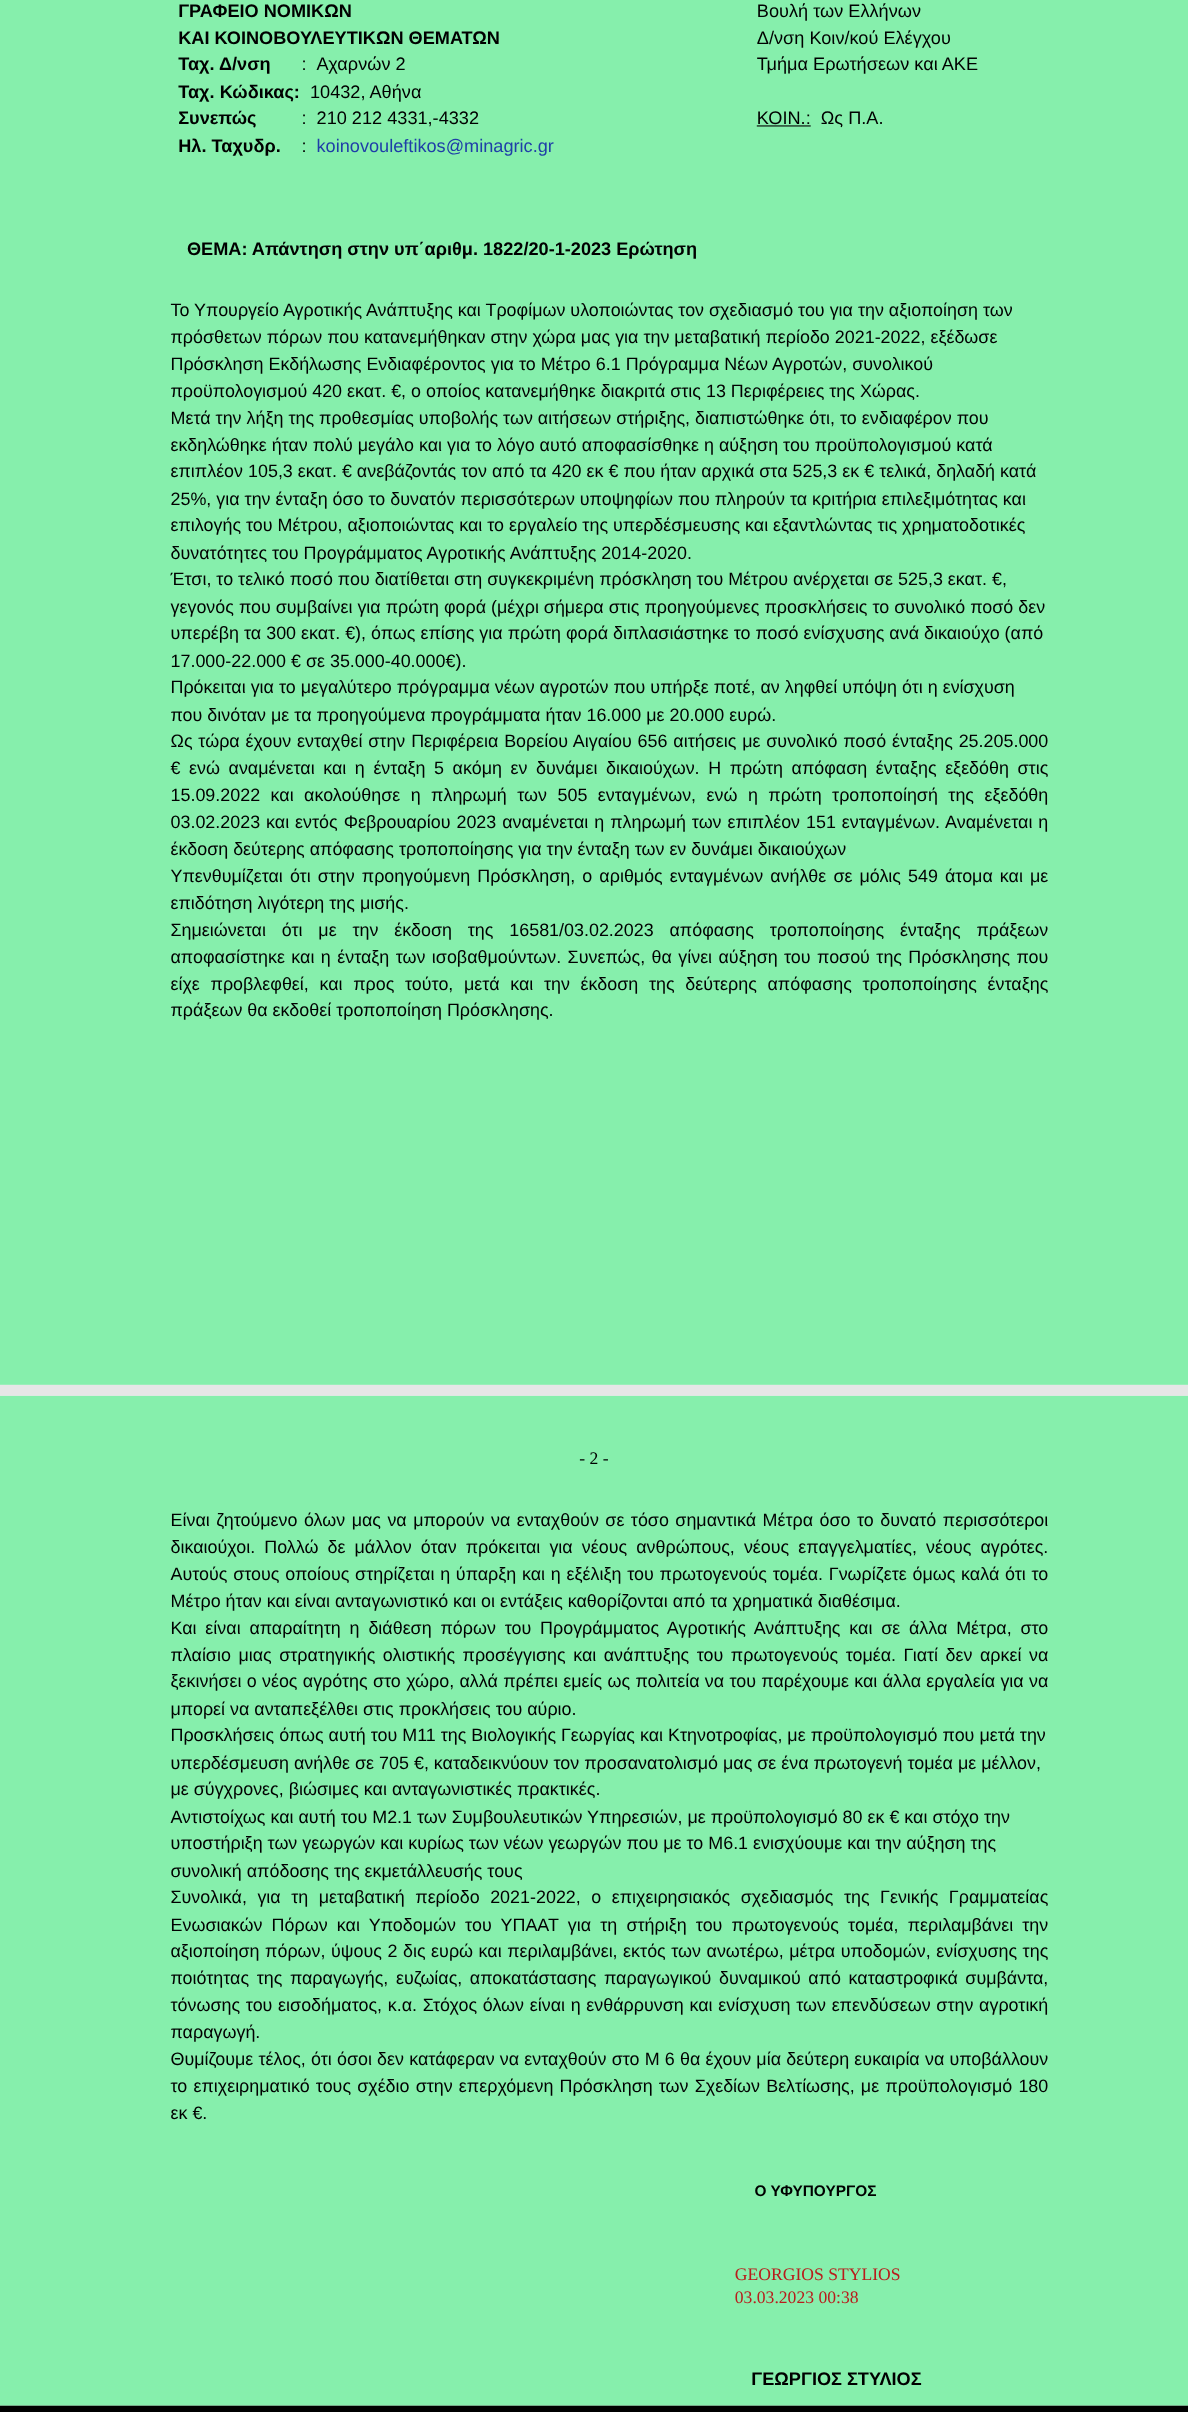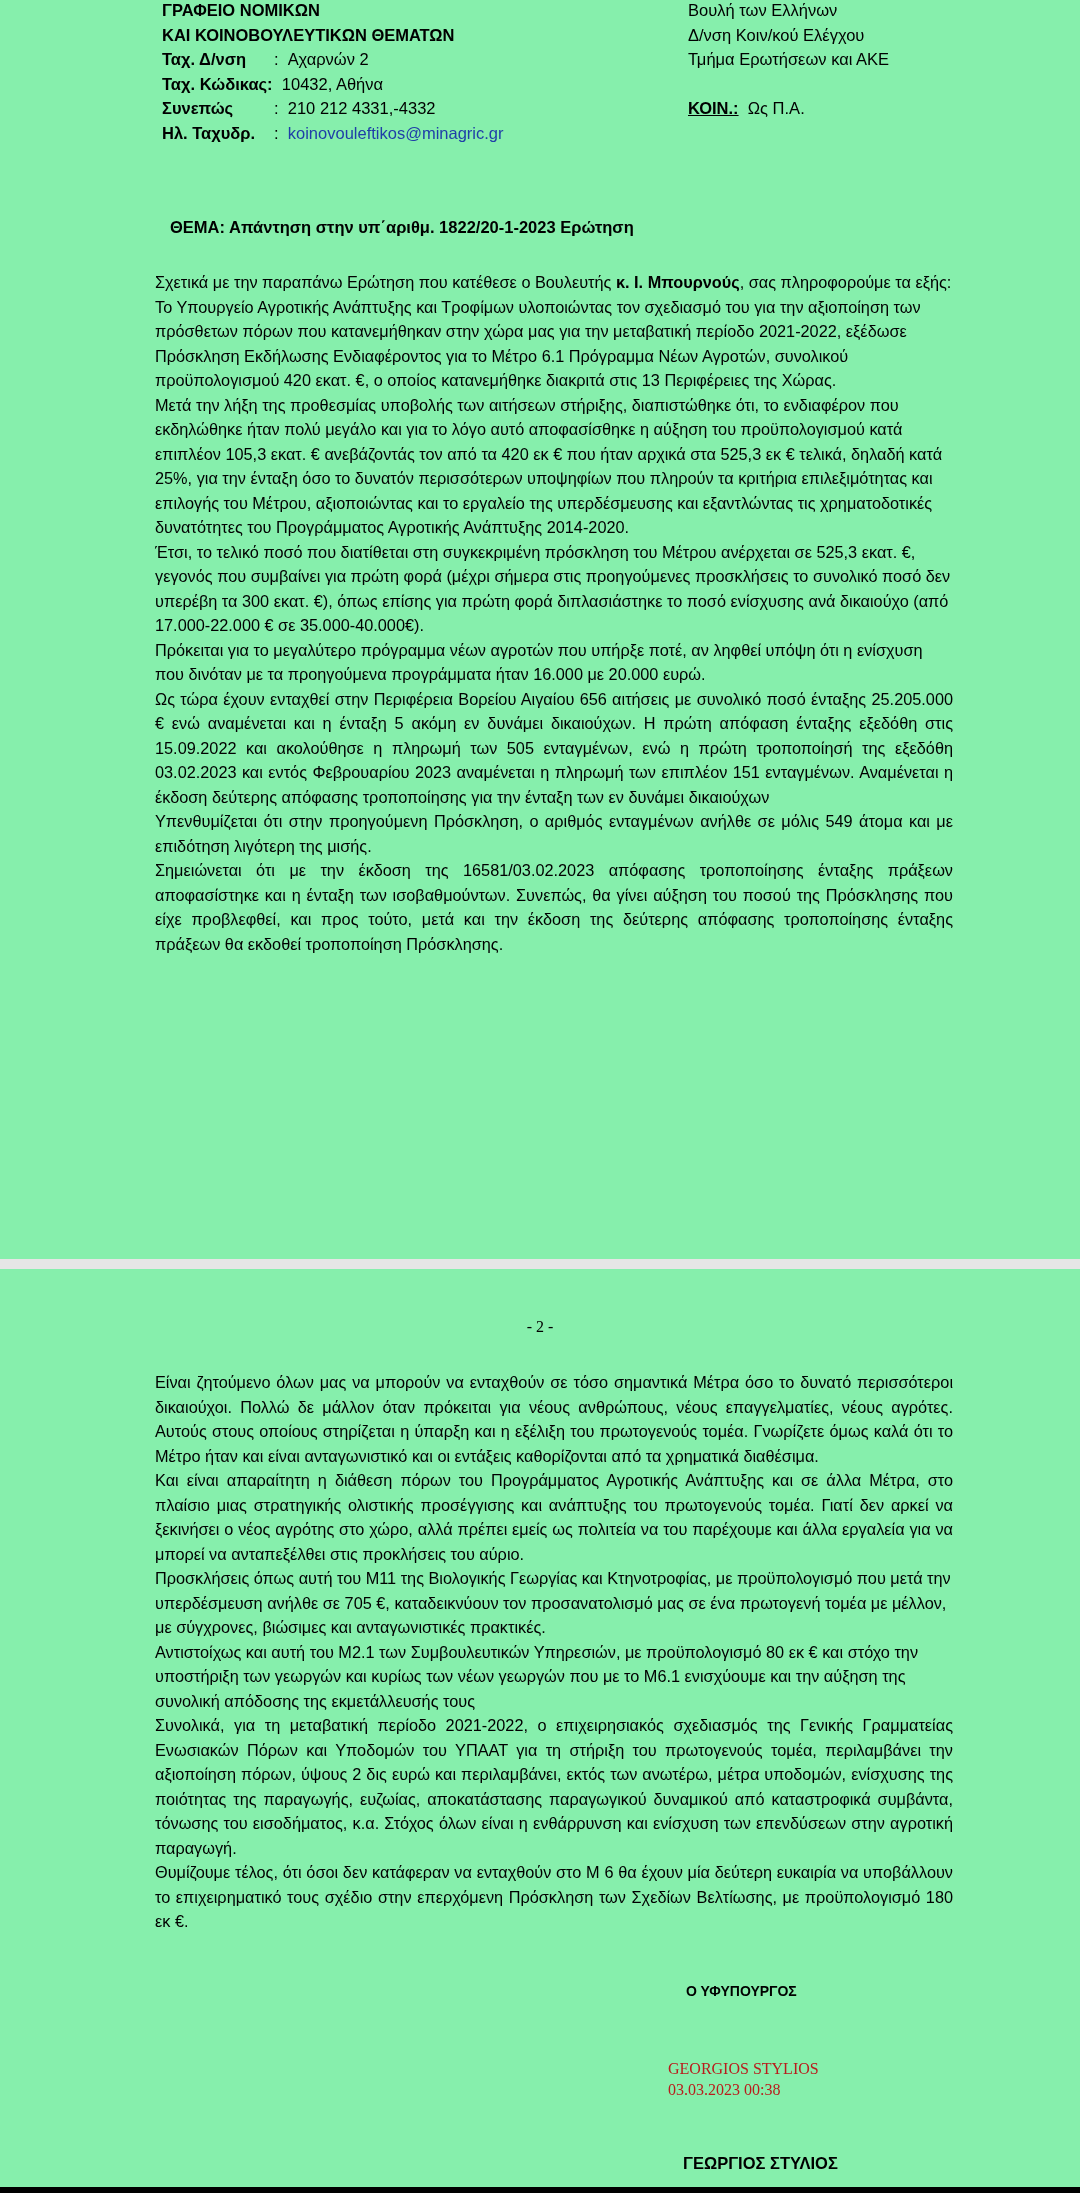--- a/index.html
+++ b/index.html
@@ -36,21 +36,21 @@
     .sender .bold { font-weight: bold; }
     .sender .row { white-space: nowrap; }
     .sender .lbl { font-weight: bold; display: inline-block; }
     .sender .lbl.w1 { width: 112px; }
     .sender a { color: #1f3ea8; }
 
     .recipient {
       position: absolute; left: 688px; top: -2px;
       font-size: 16.5px; line-height: 24.5px;
     }
-    .recipient .koin { font-weight: bold; text-decoration: underline; }
+    .recipient .koin { font-weight: normal; text-decoration: underline; }
     .recipient .gap { height: 24.5px; }
 
     .subject {
       position: absolute; left: 170px; top: 215px;
       font-size: 16.5px; font-weight: bold; line-height: 24px;
       white-space: nowrap;
     }
 
     .body-text {
       position: absolute; left: 155px; width: 798px;
@@ -113,23 +113,20 @@
     <div>Τμήμα Ερωτήσεων και ΑΚΕ</div>
     <div class="gap"></div>
     <div>
       <span class="koin">ΚΟΙΝ.:</span>&nbsp;&nbsp;<span>Ως Π.Α.</span>
     </div>
   </div>
 
   <div class="subject">ΘΕΜΑ:  Απάντηση στην υπ΄αριθμ. 1822/20-1-2023 Ερώτηση</div>
 
   <div id="p1-body" class="body-text">
-    <p class="j last-left">
-      <span>Σχετικά με την παραπάνω Ερώτηση που κατέθεσε ο Βουλευτής </span><span class="b">κ. Ι. Μπουρνούς</span><span>, σας πληροφορούμε τα εξής:</span>
-    </p>
     <p>Το Υπουργείο Αγροτικής Ανάπτυξης και Τροφίμων υλοποιώντας τον σχεδιασμό του για την αξιοποίηση των πρόσθετων πόρων που κατανεμήθηκαν στην χώρα μας για την μεταβατική περίοδο 2021-2022, εξέδωσε Πρόσκληση Εκδήλωσης Ενδιαφέροντος για το Μέτρο 6.1 Πρόγραμμα Νέων Αγροτών, συνολικού προϋπολογισμού 420 εκατ. €, ο οποίος κατανεμήθηκε διακριτά στις 13 Περιφέρειες της Χώρας.</p>
     <p>Μετά την λήξη της προθεσμίας υποβολής των αιτήσεων στήριξης, διαπιστώθηκε ότι, το ενδιαφέρον που εκδηλώθηκε ήταν πολύ μεγάλο και για το λόγο αυτό αποφασίσθηκε η αύξηση του προϋπολογισμού κατά επιπλέον 105,3 εκατ. € ανεβάζοντάς τον από τα 420 εκ € που ήταν αρχικά στα 525,3 εκ € τελικά, δηλαδή κατά 25%, για την ένταξη όσο το δυνατόν περισσότερων υποψηφίων που πληρούν τα κριτήρια επιλεξιμότητας και επιλογής του Μέτρου, αξιοποιώντας και το εργαλείο της υπερδέσμευσης και εξαντλώντας τις χρηματοδοτικές δυνατότητες του Προγράμματος Αγροτικής Ανάπτυξης 2014-2020.</p>
     <p>Έτσι, το τελικό ποσό που διατίθεται στη συγκεκριμένη πρόσκληση του Μέτρου ανέρχεται σε 525,3 εκατ. €, γεγονός που συμβαίνει για πρώτη φορά (μέχρι σήμερα στις προηγούμενες προσκλήσεις το συνολικό ποσό δεν υπερέβη τα 300 εκατ. €), όπως επίσης για πρώτη φορά διπλασιάστηκε το ποσό ενίσχυσης ανά δικαιούχο (από 17.000-22.000 € σε 35.000-40.000€).</p>
     <p>Πρόκειται για το μεγαλύτερο πρόγραμμα νέων αγροτών που υπήρξε ποτέ, αν ληφθεί υπόψη ότι η ενίσχυση που δινόταν με τα προηγούμενα προγράμματα ήταν 16.000 με 20.000 ευρώ.</p>
     <p class="j">Ως τώρα έχουν ενταχθεί στην Περιφέρεια Βορείου Αιγαίου 656 αιτήσεις με συνολικό ποσό ένταξης 25.205.000 € ενώ αναμένεται και η ένταξη 5 ακόμη εν δυνάμει δικαιούχων. Η πρώτη απόφαση ένταξης εξεδόθη στις 15.09.2022 και ακολούθησε η πληρωμή των 505 ενταγμένων, ενώ η πρώτη τροποποίησή της εξεδόθη 03.02.2023 και εντός Φεβρουαρίου 2023 αναμένεται η πληρωμή των επιπλέον 151 ενταγμένων. Αναμένεται η έκδοση δεύτερης απόφασης τροποποίησης για την ένταξη των εν δυνάμει δικαιούχων</p>
     <p class="j">Υπενθυμίζεται ότι στην προηγούμενη Πρόσκληση, ο αριθμός ενταγμένων ανήλθε σε μόλις 549 άτομα και με επιδότηση λιγότερη της μισής.</p>
     <p class="j">Σημειώνεται ότι με την έκδοση της 16581/03.02.2023 απόφασης τροποποίησης ένταξης πράξεων αποφασίστηκε και η ένταξη των ισοβαθμούντων. Συνεπώς, θα γίνει αύξηση του ποσού της Πρόσκλησης που είχε προβλεφθεί, και προς τούτο, μετά και την έκδοση της δεύτερης απόφασης τροποποίησης ένταξης πράξεων θα εκδοθεί τροποποίηση Πρόσκλησης.</p>
   </div>
 </div>
 

